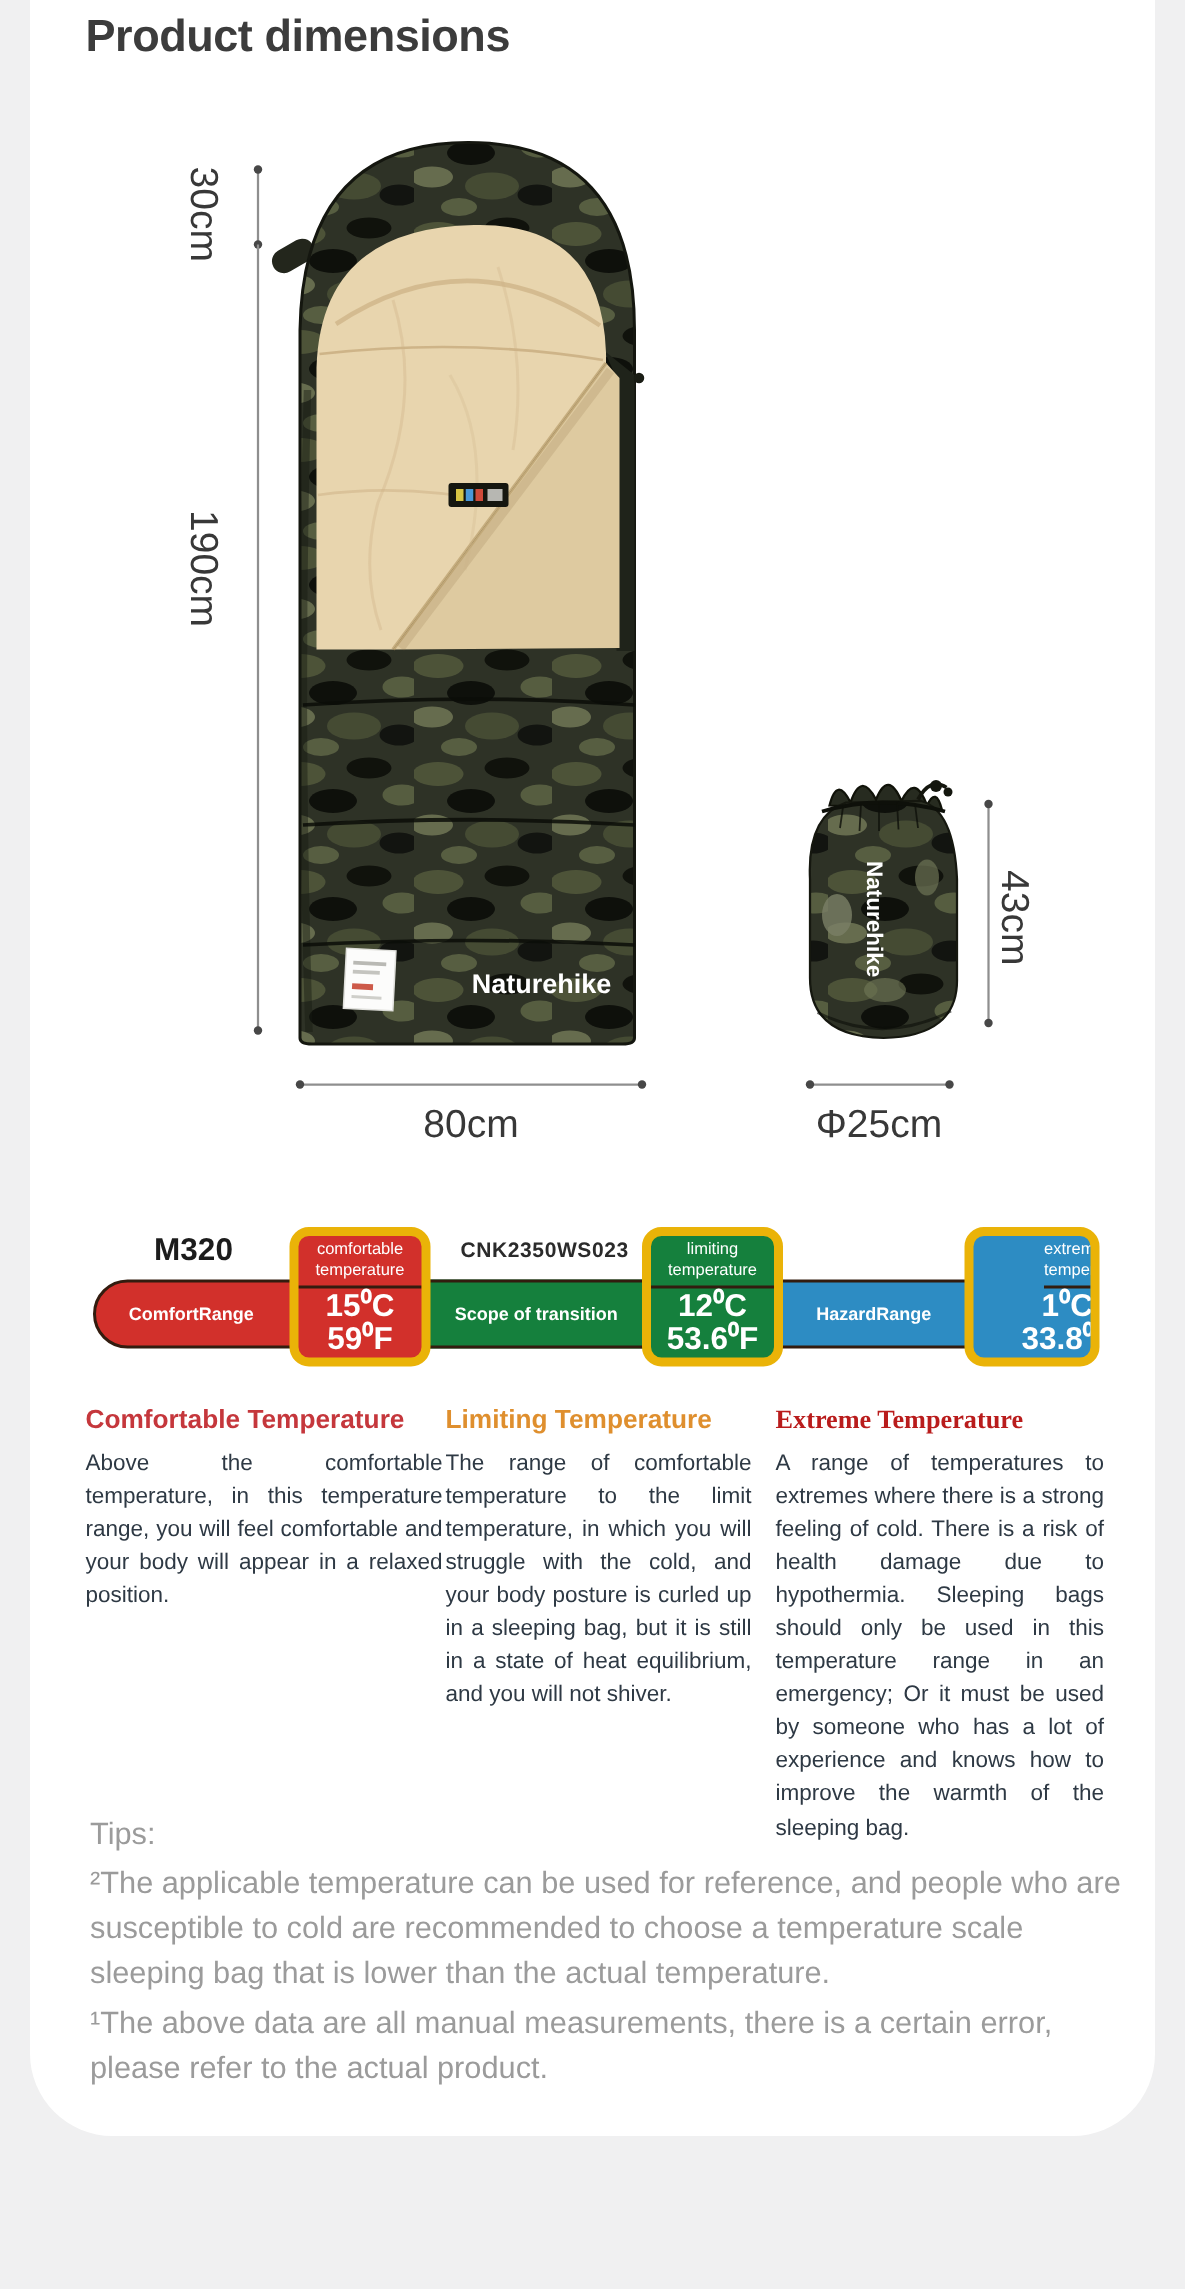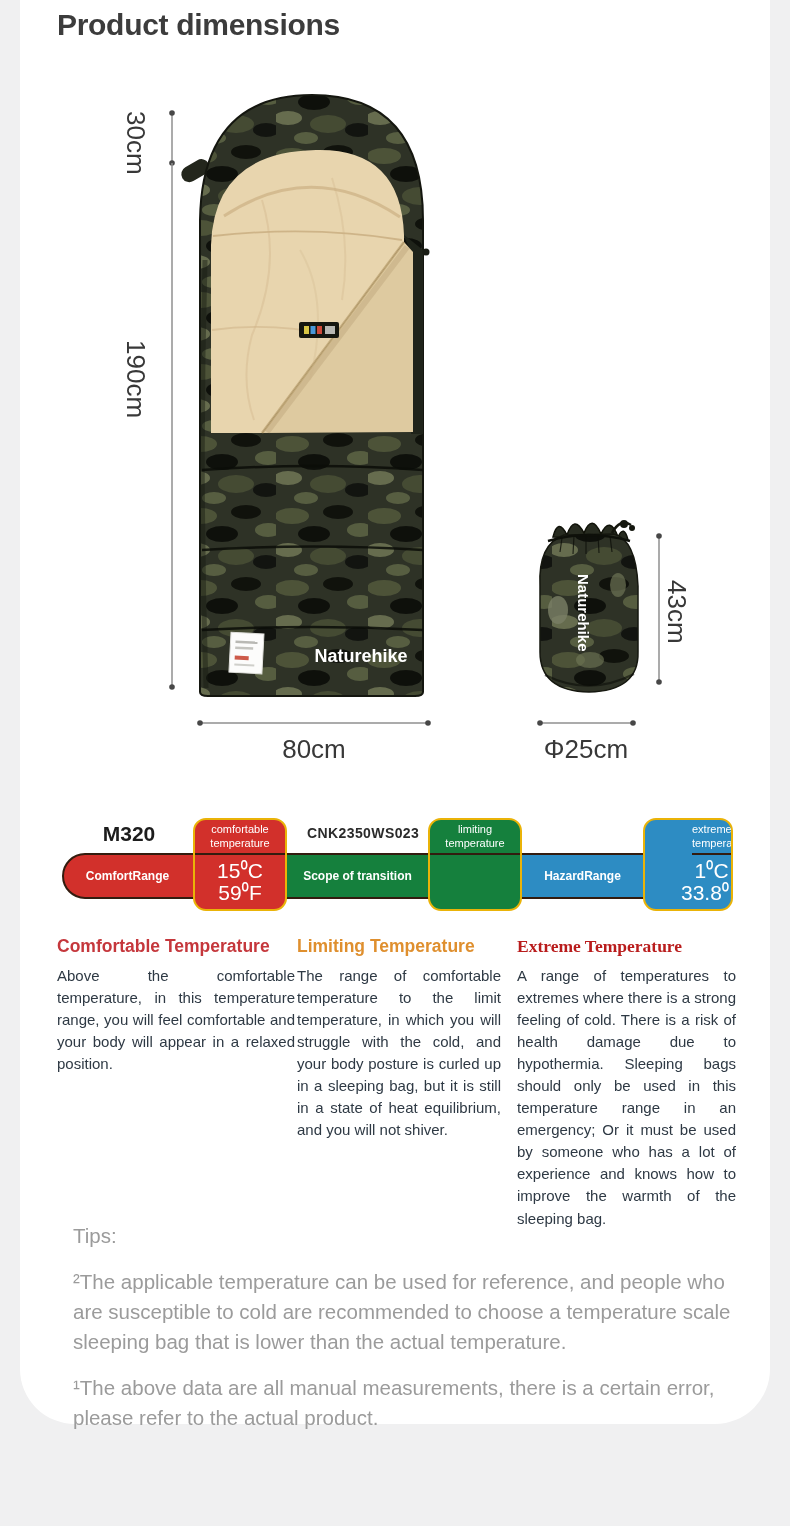--- a/index.html
+++ b/index.html
@@ -29,45 +29,45 @@
     color:#fff;font-weight:700;font-size:12px;z-index:2;white-space:nowrap;}
   .bg-red{background:#d2302b;}
   .bg-orange{background:#15803d;}
   .bg-blue{background:#2d8cc3;}
   .seg-red{left:42px;width:200px;border-radius:23px 0 0 23px;}
   .seg-orange{left:238px;width:236px;}
   .seg-blue{left:470px;width:240px;border-radius:0 23px 23px 0;}
   .lbl-comfort{left:42px;width:131px;}
   .lbl-transition{left:267px;width:141px;}
   .lbl-hazard{left:502px;width:121px;}
-  .tempbox{position:absolute;top:818px;height:93px;border:2px solid #eab308;border-radius:13px;
+  .tempbox{position:absolute;top:818px;height:93px;border:6px solid #eab308;border-radius:13px;
     box-sizing:border-box;z-index:3;display:flex;flex-direction:column;overflow:hidden;}
   .box-comfort{left:173px;width:94px;}
   .box-limiting{left:408px;width:94px;}
   .box-extreme{left:623px;width:90px;padding-left:47px;}
   .tempbox .hdr{height:30px;border-bottom:2px solid #331c0f;color:#fff;font-size:11px;
     line-height:1.25;text-align:center;padding-top:3px;}
   .tempbox .val{flex:1;display:flex;flex-direction:column;align-items:center;justify-content:center;
-    color:#fff;font-weight:400;font-size:21px;line-height:1.06;}
+    color:#fff;font-weight:700;font-size:21px;line-height:1.06;}
 
   
   .desc{position:absolute;top:936px;}
   .desc h3{margin:0 0 8px 0;font-size:17.5px;font-weight:700;}
   .desc p{margin:0;font-size:15px;line-height:1.47;color:#2e3944;text-align:justify;}
   .desc-1{left:37px;width:238px;}
   .desc-2{left:277px;width:204px;}
   .desc-3{left:497px;width:219px;}
   .h-red{color:#c5373c;}
   .h-orange{color:#df8f2e;}
   .h-blue{color:#b91c1c;font-family:Liberation Serif, serif;}
 
   
   .tips{position:absolute;left:37px;top:1205px;width:698px;color:#9b9b9b;
     font-size:20.5px;line-height:30px;}
-  .tips p{margin:16px;}
+  .tips p{margin:3px;}
 </style>
 </head>
 <body>
 
 <div class="card">
 
   <h1 class="page-title">Product dimensions</h1>
 
   <svg class="illustration" viewBox="20 0 750 800">
     <defs>
@@ -191,20 +191,24 @@
         <div>15⁰C</div>
         <div>59⁰F</div>
       </div>
     </div>
 
     <div class="tempbox box-limiting bg-orange">
       <div class="hdr">
         <div>limiting</div>
         <div>temperature</div>
       </div>
+      <div class="val">
+        <div>12⁰C</div>
+        <div>53.6⁰F</div>
+      </div>
     </div>
 
     <div class="tempbox box-extreme bg-blue">
       <div class="hdr">
         <div>extreme</div>
         <div>temperature</div>
       </div>
       <div class="val">
         <div>1⁰C</div>
         <div>33.8⁰F</div>

